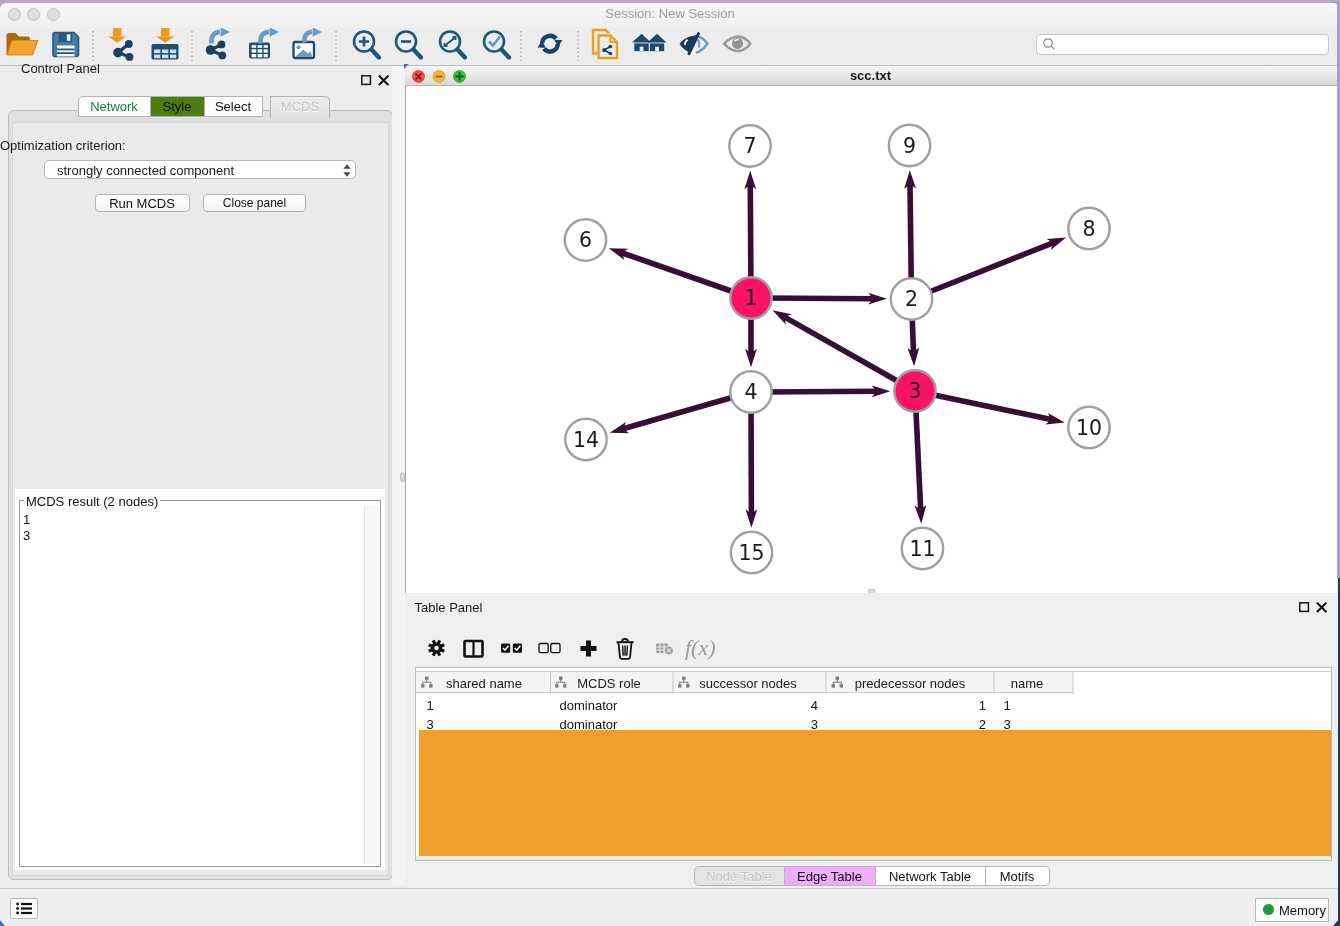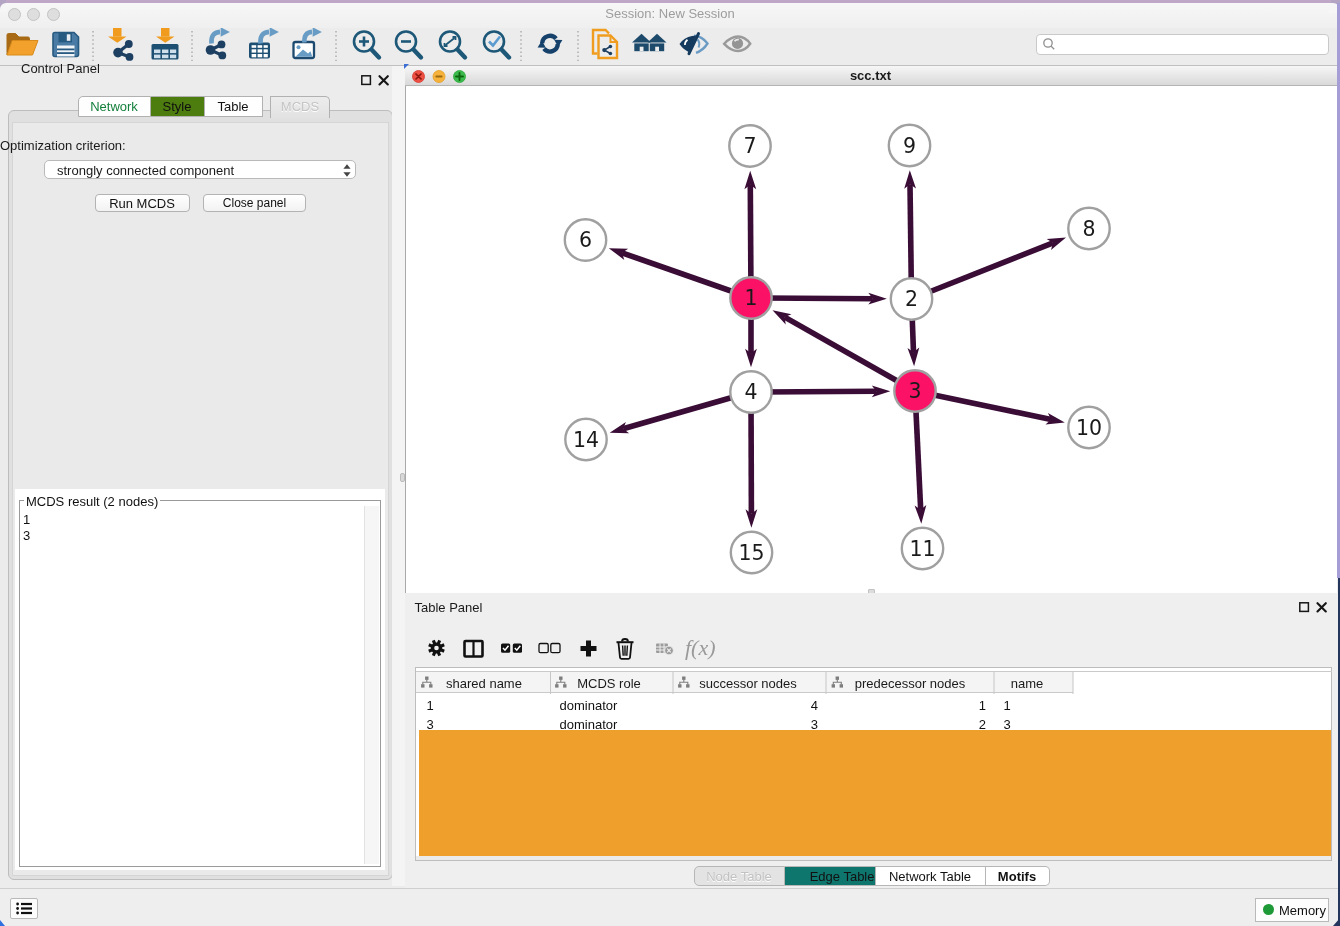--- a/index.html
+++ b/index.html
@@ -188,21 +188,21 @@
 </svg>
 
 <div class="abs" style="left:8px;top:110px;width:383px;height:768px;background:#e0e0e0;border:1px solid #bdbdbd;border-radius:6px;"></div>
 <div class="abs" style="left:12px;top:122px;width:375px;height:752px;background:#eaeaea;border:1px solid #d5d5d5;"></div>
 
 <div class="abs" style="left:77.5px;top:95.5px;width:73px;height:21px;background:#fefefe;border:1px solid #b1b1b1;border-radius:5px 0 0 0;box-sizing:border-box;
      font-size:13px;color:#15803d;text-align:center;line-height:20px;">Network</div>
 <div class="abs" style="left:150.5px;top:95.5px;width:54px;height:21px;background:#4d7c0f;border:1px solid #b1b1b1;border-left:none;box-sizing:border-box;
      font-size:13px;color:#111;text-align:center;line-height:20px;">Style</div>
 <div class="abs" style="left:204.5px;top:95.5px;width:58px;height:21px;background:#fefefe;border:1px solid #b1b1b1;border-left:none;box-sizing:border-box;
-     font-size:13px;color:#111;text-align:center;line-height:20px;">Table</div>
+     font-size:13px;color:#111;text-align:center;line-height:20px;">Select</div>
 <div class="abs" style="left:270px;top:95.5px;width:60px;height:22px;background:linear-gradient(#ececec,#e2e2e2);border:1px solid #b1b1b1;border-bottom:none;border-radius:0 5px 0 0;box-sizing:border-box;
      font-size:13px;color:#c4c4c4;text-align:center;line-height:20px;text-shadow:0 1px 0 #fff;">MCDS</div>
 
 <div class="abs txt13" style="left:0px;top:138px;width:400px;text-align:left;">Optimization criterion:</div>
 <div class="abs" style="left:44px;top:160px;width:312px;height:19px;background:#fff;border:1px solid #b9b9b9;border-radius:5px;box-sizing:border-box;"></div>
 <div class="abs txt13" style="left:57px;top:163px;">strongly connected component</div>
 <svg class="abs" width="12" height="15" viewBox="0 0 12 15" style="left:341px;top:162.5px;">
   <path d="M6 1.2 L9.6 5.8 L2.4 5.8 Z" fill="#444"></path>
   <path d="M6 13.8 L9.6 9.2 L2.4 9.2 Z" fill="#444"></path>
 </svg>
@@ -412,26 +412,26 @@
 <div class="abs" style="left:1003.5px;top:698px;font-size:13px;color:#111;">1</div>
 <div class="abs" style="left:426.5px;top:716.5px;font-size:13px;color:#111;">3</div>
 <div class="abs" style="left:559.5px;top:716.5px;font-size:13px;color:#111;">dominator</div>
 <div class="abs" style="left:718px;top:716.5px;width:100px;text-align:right;font-size:13px;color:#111;">3</div>
 <div class="abs" style="left:886px;top:716.5px;width:100px;text-align:right;font-size:13px;color:#111;">2</div>
 <div class="abs" style="left:1003.5px;top:716.5px;font-size:13px;color:#111;">3</div>
 <div class="abs" style="left:416px;top:856px;width:915px;height:3.5px;background:#ebebeb;"></div>
 
 <div class="abs" style="left:693.5px;top:865.5px;width:91px;height:20.5px;background:#e3e3e3;border:1px solid #b6b6b6;border-radius:5px 0 0 5px;box-sizing:border-box;
      font-size:13px;color:#c2c2c2;text-align:center;line-height:19px;text-shadow:0 1px 0 #fff;">Node Table</div>
-<div class="abs" style="left:784.5px;top:865.5px;width:91px;height:20.5px;background:#0f766e;border:1px solid #b6b6b6;border-left:none;box-sizing:border-box;
-     font-size:13px;color:#111;text-align:right;line-height:19px;">Edge Table</div>
+<div class="abs" style="left:784.5px;top:865.5px;width:91px;height:20.5px;background:#f0abfc;border:1px solid #b6b6b6;border-left:none;box-sizing:border-box;
+     font-size:13px;color:#111;text-align:center;line-height:19px;">Edge Table</div>
 <div class="abs" style="left:875.5px;top:865.5px;width:110px;height:20.5px;background:#fff;border:1px solid #b6b6b6;border-left:none;box-sizing:border-box;
      font-size:13px;color:#111;text-align:center;line-height:19px;">Network Table</div>
 <div class="abs" style="left:985.5px;top:865.5px;width:64px;height:20.5px;background:#fff;border:1px solid #b6b6b6;border-left:none;border-radius:0 5px 5px 0;box-sizing:border-box;
-     font-size:13px;color:#111;text-align:center;line-height:19px;font-weight:bold;">Motifs</div>
+     font-size:13px;color:#111;text-align:center;line-height:19px;">Motifs</div>
 
 <div class="abs" style="left:0;top:887.5px;width:1340px;height:38.5px;background:#eeeeee;border-top:1px solid #cfcfcf;box-sizing:border-box;"></div>
 <div class="abs" style="left:10px;top:898px;width:28px;height:21px;background:#fcfcfc;border:1px solid #b9b9b9;border-radius:2px;box-sizing:border-box;"></div>
 <svg class="abs" width="16" height="13" viewBox="0 0 16 13" style="left:16px;top:902px;">
   <circle cx="1.6" cy="2" r="1.4" fill="#111"></circle>
     <rect x="5" y="0.9" width="11" height="2.2" fill="#111"></rect>
   <circle cx="1.6" cy="6.5" r="1.4" fill="#111"></circle>
     <rect x="5" y="5.4" width="11" height="2.2" fill="#111"></rect>
   <circle cx="1.6" cy="11" r="1.4" fill="#111"></circle>
     <rect x="5" y="9.9" width="11" height="2.2" fill="#111"></rect>

